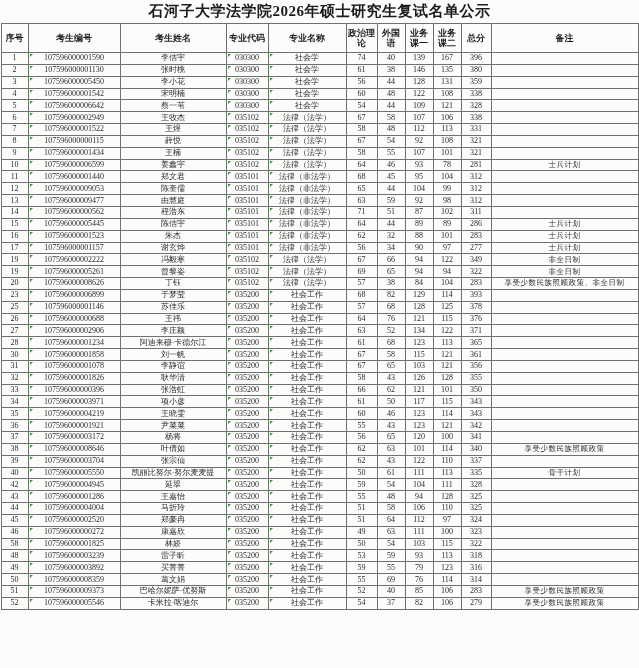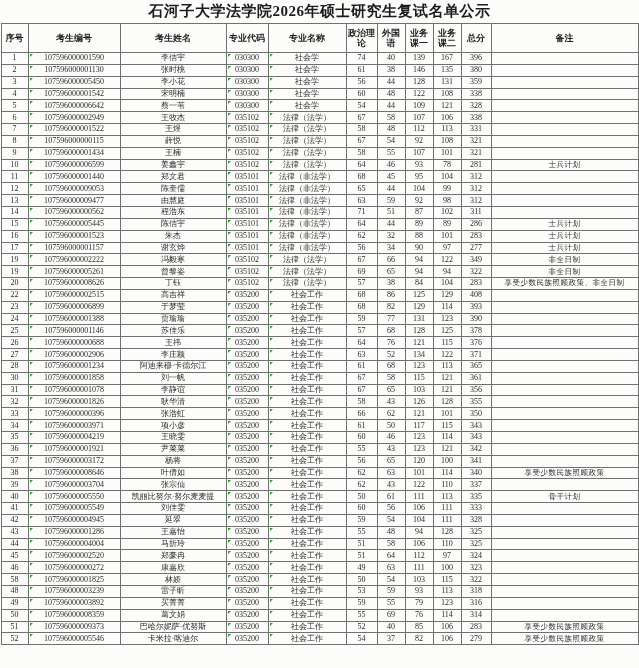--- a/index.html
+++ b/index.html
@@ -326,56 +326,30 @@
           <td class="c-major-code">035102<span class="tri" style="border-top-color: rgb(46, 155, 46);"></span></td>
           <td class="c-major-name">法律（法学）<span class="tri" style="border-top-color: rgb(46, 155, 46);"></span></td>
           <td class="c-politics">57</td>
           <td class="c-foreign-lang">38</td>
           <td class="c-course1">84</td>
           <td class="c-course2">104</td>
           <td class="c-total">283</td>
           <td class="c-remark">享受少数民族照顾政策、非全日制</td>
         </tr>
         <tr>
-          <td class="c-no">22</td>
-          <td class="c-exam-id">107596000002515<span class="tri" style="border-top-color: rgb(46, 155, 46);"></span></td>
-          <td class="c-name">高吉祥</td>
-          <td class="c-major-code">035200<span class="tri" style="border-top-color: rgb(46, 155, 46);"></span></td>
-          <td class="c-major-name">社会工作<span class="tri" style="border-top-color: rgb(46, 155, 46);"></span></td>
-          <td class="c-politics">68</td>
-          <td class="c-foreign-lang">86</td>
-          <td class="c-course1">125</td>
-          <td class="c-course2">129</td>
-          <td class="c-total">408</td>
-          <td class="c-remark"></td>
-        </tr>
-        <tr>
           <td class="c-no">23</td>
           <td class="c-exam-id">107596000006899<span class="tri" style="border-top-color: rgb(46, 155, 46);"></span></td>
           <td class="c-name">于梦莹</td>
           <td class="c-major-code">035200<span class="tri" style="border-top-color: rgb(46, 155, 46);"></span></td>
           <td class="c-major-name">社会工作<span class="tri" style="border-top-color: rgb(46, 155, 46);"></span></td>
           <td class="c-politics">68</td>
           <td class="c-foreign-lang">82</td>
           <td class="c-course1">129</td>
           <td class="c-course2">114</td>
           <td class="c-total">393</td>
-          <td class="c-remark"></td>
-        </tr>
-        <tr>
-          <td class="c-no">24</td>
-          <td class="c-exam-id">107596000001388<span class="tri" style="border-top-color: rgb(46, 155, 46);"></span></td>
-          <td class="c-name">贾瑜瑜</td>
-          <td class="c-major-code">035200<span class="tri" style="border-top-color: rgb(46, 155, 46);"></span></td>
-          <td class="c-major-name">社会工作<span class="tri" style="border-top-color: rgb(46, 155, 46);"></span></td>
-          <td class="c-politics">59</td>
-          <td class="c-foreign-lang">77</td>
-          <td class="c-course1">131</td>
-          <td class="c-course2">123</td>
-          <td class="c-total">390</td>
           <td class="c-remark"></td>
         </tr>
         <tr>
           <td class="c-no">25</td>
           <td class="c-exam-id">107596000001146<span class="tri" style="border-top-color: rgb(46, 155, 46);"></span></td>
           <td class="c-name">苏佳乐</td>
           <td class="c-major-code">035200<span class="tri" style="border-top-color: rgb(46, 155, 46);"></span></td>
           <td class="c-major-name">社会工作<span class="tri" style="border-top-color: rgb(46, 155, 46);"></span></td>
           <td class="c-politics">57</td>
           <td class="c-foreign-lang">68</td>
@@ -560,33 +534,20 @@
           <td class="c-major-code">035200<span class="tri" style="border-top-color: rgb(46, 155, 46);"></span></td>
           <td class="c-major-name">社会工作<span class="tri" style="border-top-color: rgb(46, 155, 46);"></span></td>
           <td class="c-politics">50</td>
           <td class="c-foreign-lang">61</td>
           <td class="c-course1">111</td>
           <td class="c-course2">113</td>
           <td class="c-total">335</td>
           <td class="c-remark">骨干计划</td>
         </tr>
         <tr>
-          <td class="c-no">41</td>
-          <td class="c-exam-id">107596000005549<span class="tri" style="border-top-color: rgb(46, 155, 46);"></span></td>
-          <td class="c-name">刘佳雯</td>
-          <td class="c-major-code">035200<span class="tri" style="border-top-color: rgb(46, 155, 46);"></span></td>
-          <td class="c-major-name">社会工作<span class="tri" style="border-top-color: rgb(46, 155, 46);"></span></td>
-          <td class="c-politics">60</td>
-          <td class="c-foreign-lang">56</td>
-          <td class="c-course1">106</td>
-          <td class="c-course2">111</td>
-          <td class="c-total">333</td>
-          <td class="c-remark"></td>
-        </tr>
-        <tr>
           <td class="c-no">42</td>
           <td class="c-exam-id">107596000004945<span class="tri" style="border-top-color: rgb(46, 155, 46);"></span></td>
           <td class="c-name">延翠</td>
           <td class="c-major-code">035200<span class="tri" style="border-top-color: rgb(46, 155, 46);"></span></td>
           <td class="c-major-name">社会工作<span class="tri" style="border-top-color: rgb(46, 155, 46);"></span></td>
           <td class="c-politics">59</td>
           <td class="c-foreign-lang">54</td>
           <td class="c-course1">104</td>
           <td class="c-course2">111</td>
           <td class="c-total">328</td>

